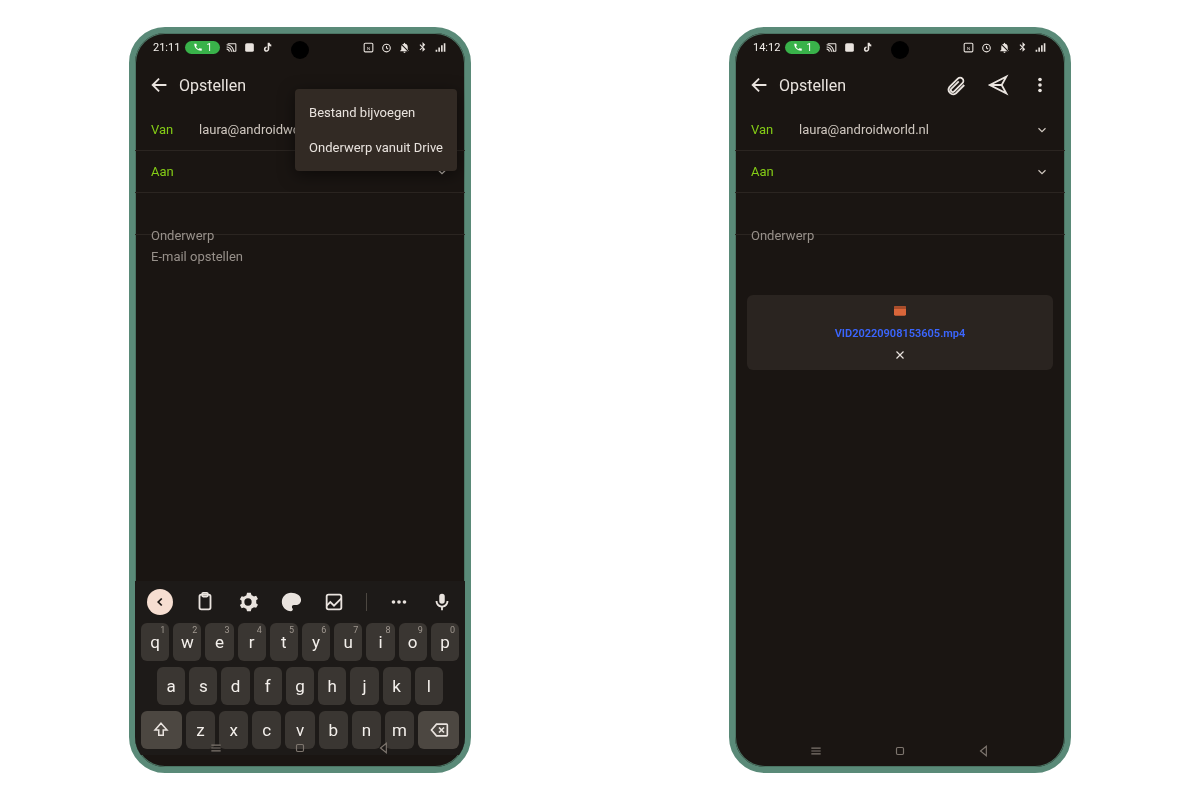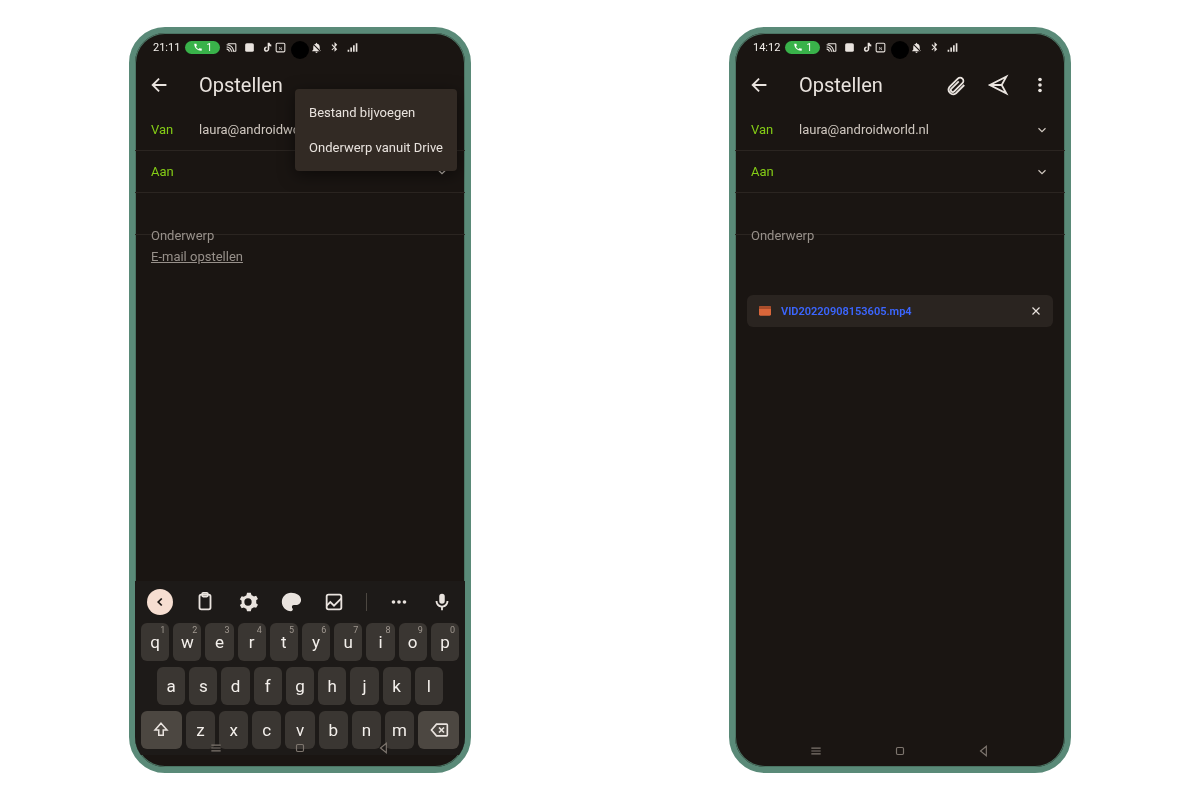--- a/index.html
+++ b/index.html
@@ -24,61 +24,61 @@
   }
   .phone::before {
     content:"";
     position:absolute;
     top:8px; left:50%; transform:translateX(-50%);
     width:18px; height:18px;
     background:#000; border-radius:50%;
     z-index:20;
   }
   .status-bar {
-    display:flex; justify-content:flex-start; align-items:center;
+    display:flex; justify-content:space-between; align-items:center;
     height:28px; padding:0 18px;
     color:#f4f0ec; font-size:11px;
   }
   .sb-left, .sb-right { display:flex; align-items:center; gap:5px; }
   .pill-green { background:#39b24a; color:#fff; border-radius:10px; padding:1px 8px; font-size:10px; display:inline-flex; align-items:center; gap:3px;}
   .pill-green svg{width:10px;height:10px;}
   .sb-icon { width:13px; height:13px; display:inline-block; }
 
   .app-bar {
     display:flex; align-items:center; height:48px; padding:0 14px;
     color:#e9e3de;
   }
-  .app-bar .title { font-size:20px; font-weight:400; margin-left:28px; flex:1; }
+  .app-bar .title { font-size:16px; font-weight:400; margin-left:8px; flex:1; }
   .ab-icon { width:22px; height:22px; display:flex; align-items:center; justify-content:center; color:#e9e3de; }
   .ab-actions { display:flex; gap:20px; }
 
   .menu-popup {
     position:absolute; top:56px; right:8px;
     background:#322a24; border-radius:4px;
     min-width:160px; padding:6px 0;
     box-shadow:0 4px 16px rgba(0,0,0,.5);
     z-index:30;
   }
   .menu-item { color:#e9e3de; font-size:13px; padding:10px 14px; }
 
   .field-row { display:flex; align-items:center; padding:0 16px; height:42px; border-bottom:1px solid #2b2521; color:#cfc7bf; font-size:13px; }
   .field-row .label { color:#84cc16; width:48px; }
   .field-row .value { color:#cfc7bf; }
   .field-row .spacer { flex:1; }
   .chevron svg{width:14px;height:14px;color:#cfc7bf;}
   .subject-row { border-bottom:1px solid #2b2521; }
   .placeholder { color:#97908a;margin-top:44px; }
-  .body-area { padding:14px 16px; font-size:13px; color:#97908a;text-decoration:underline; }
+  .body-area { padding:14px 16px; font-size:13px; color:#97908a; }
 
   .attachment {
     margin:60px 12px 0;
     background:#2a2420;
     border-radius:6px;
     display:flex; align-items:center;
-    padding:8px 10px; gap:8px;
+    padding:8px 10px; gap:8px;flex-direction:column;
   }
   .attachment .file-icon { width:16px; height:16px; }
   .attachment .file-name { color:#3b66ff; font-size:11px; font-weight:600; flex:1; }
   .attachment .close { color:#e9e3de; font-size:14px; }
 
   
   .kb {
     position:absolute; bottom:12px; left:0; right:0;
     background:#1d1a18;
   }

